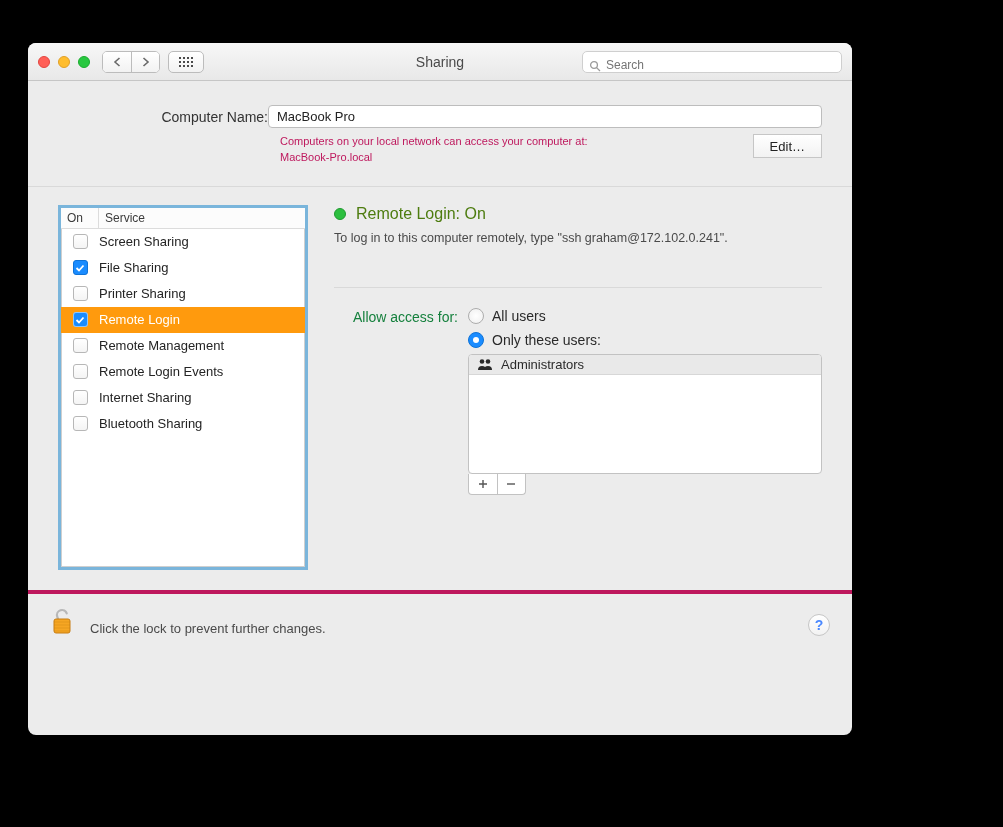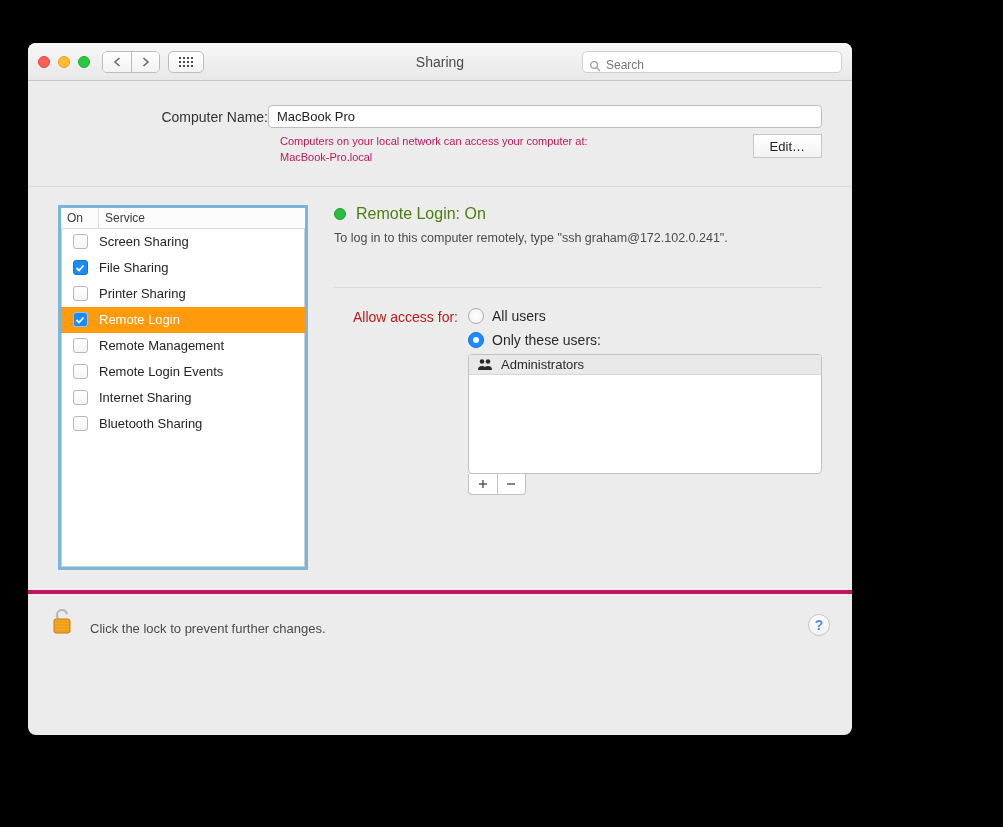--- a/index.html
+++ b/index.html
@@ -46,21 +46,21 @@
 .service-body { height:338px; overflow:auto; }
 
 .detail { flex:1; }
 .status-line { display:flex; align-items:center; gap:10px; font-size:16px; color:#4d7c0f; }
 .status-dot { width:12px; height:12px; border-radius:50%; background:#2cbf3f; border:1px solid #1f9a30; }
 .status-text { font-weight:400; }
 .detail-help { font-size:12.5px; color:#4a4a4a; margin-top:8px; }
 .detail-hr { border:none; border-top:1px solid #d9d9d9; margin:42px 0 20px 0; }
 
 .access-row { display:flex; gap:10px; }
-.access-label { width:124px; text-align:right; font-size:14px; color:#b91c1c; padding-top:1px;}
+.access-label { width:124px; text-align:right; font-size:14px; color:#15803d; padding-top:1px;}
 .radio-col { display:flex; flex-direction:column; gap:8px; }
 .radio-line { display:flex; align-items:center; gap:8px; font-size:14px; color:#2a2a2a; cursor:pointer; }
 .radio { width:16px; height:16px; border:1px solid #adadad; border-radius:50%; background:radial-gradient(#fff,#eee); display:flex; align-items:center;justify-content:center; }
 .radio.checked { border-color:#0f73d8; background:#1a8cff; }
 .radio.checked::after { content:""; width:6px;height:6px;border-radius:50%;background:#fff; }
 
 .user-list-wrap { margin-left:134px; margin-top:6px; }
 .user-list { width:354px; height:120px; border:1px solid #c2c2c2; border-radius:4px; background:#fff; overflow:hidden; }
 .user-row { background:#e9e9e9; height:20px; display:flex; align-items:center; padding:0 8px; gap:8px; font-size:13px; color:#2a2a2a; border-bottom:1px solid #d7d7d7; }
 .pm-bar { display:flex; border:1px solid #c2c2c2; border-top:none; width:58px; border-radius:0 0 4px 4px; background:#fff; }

